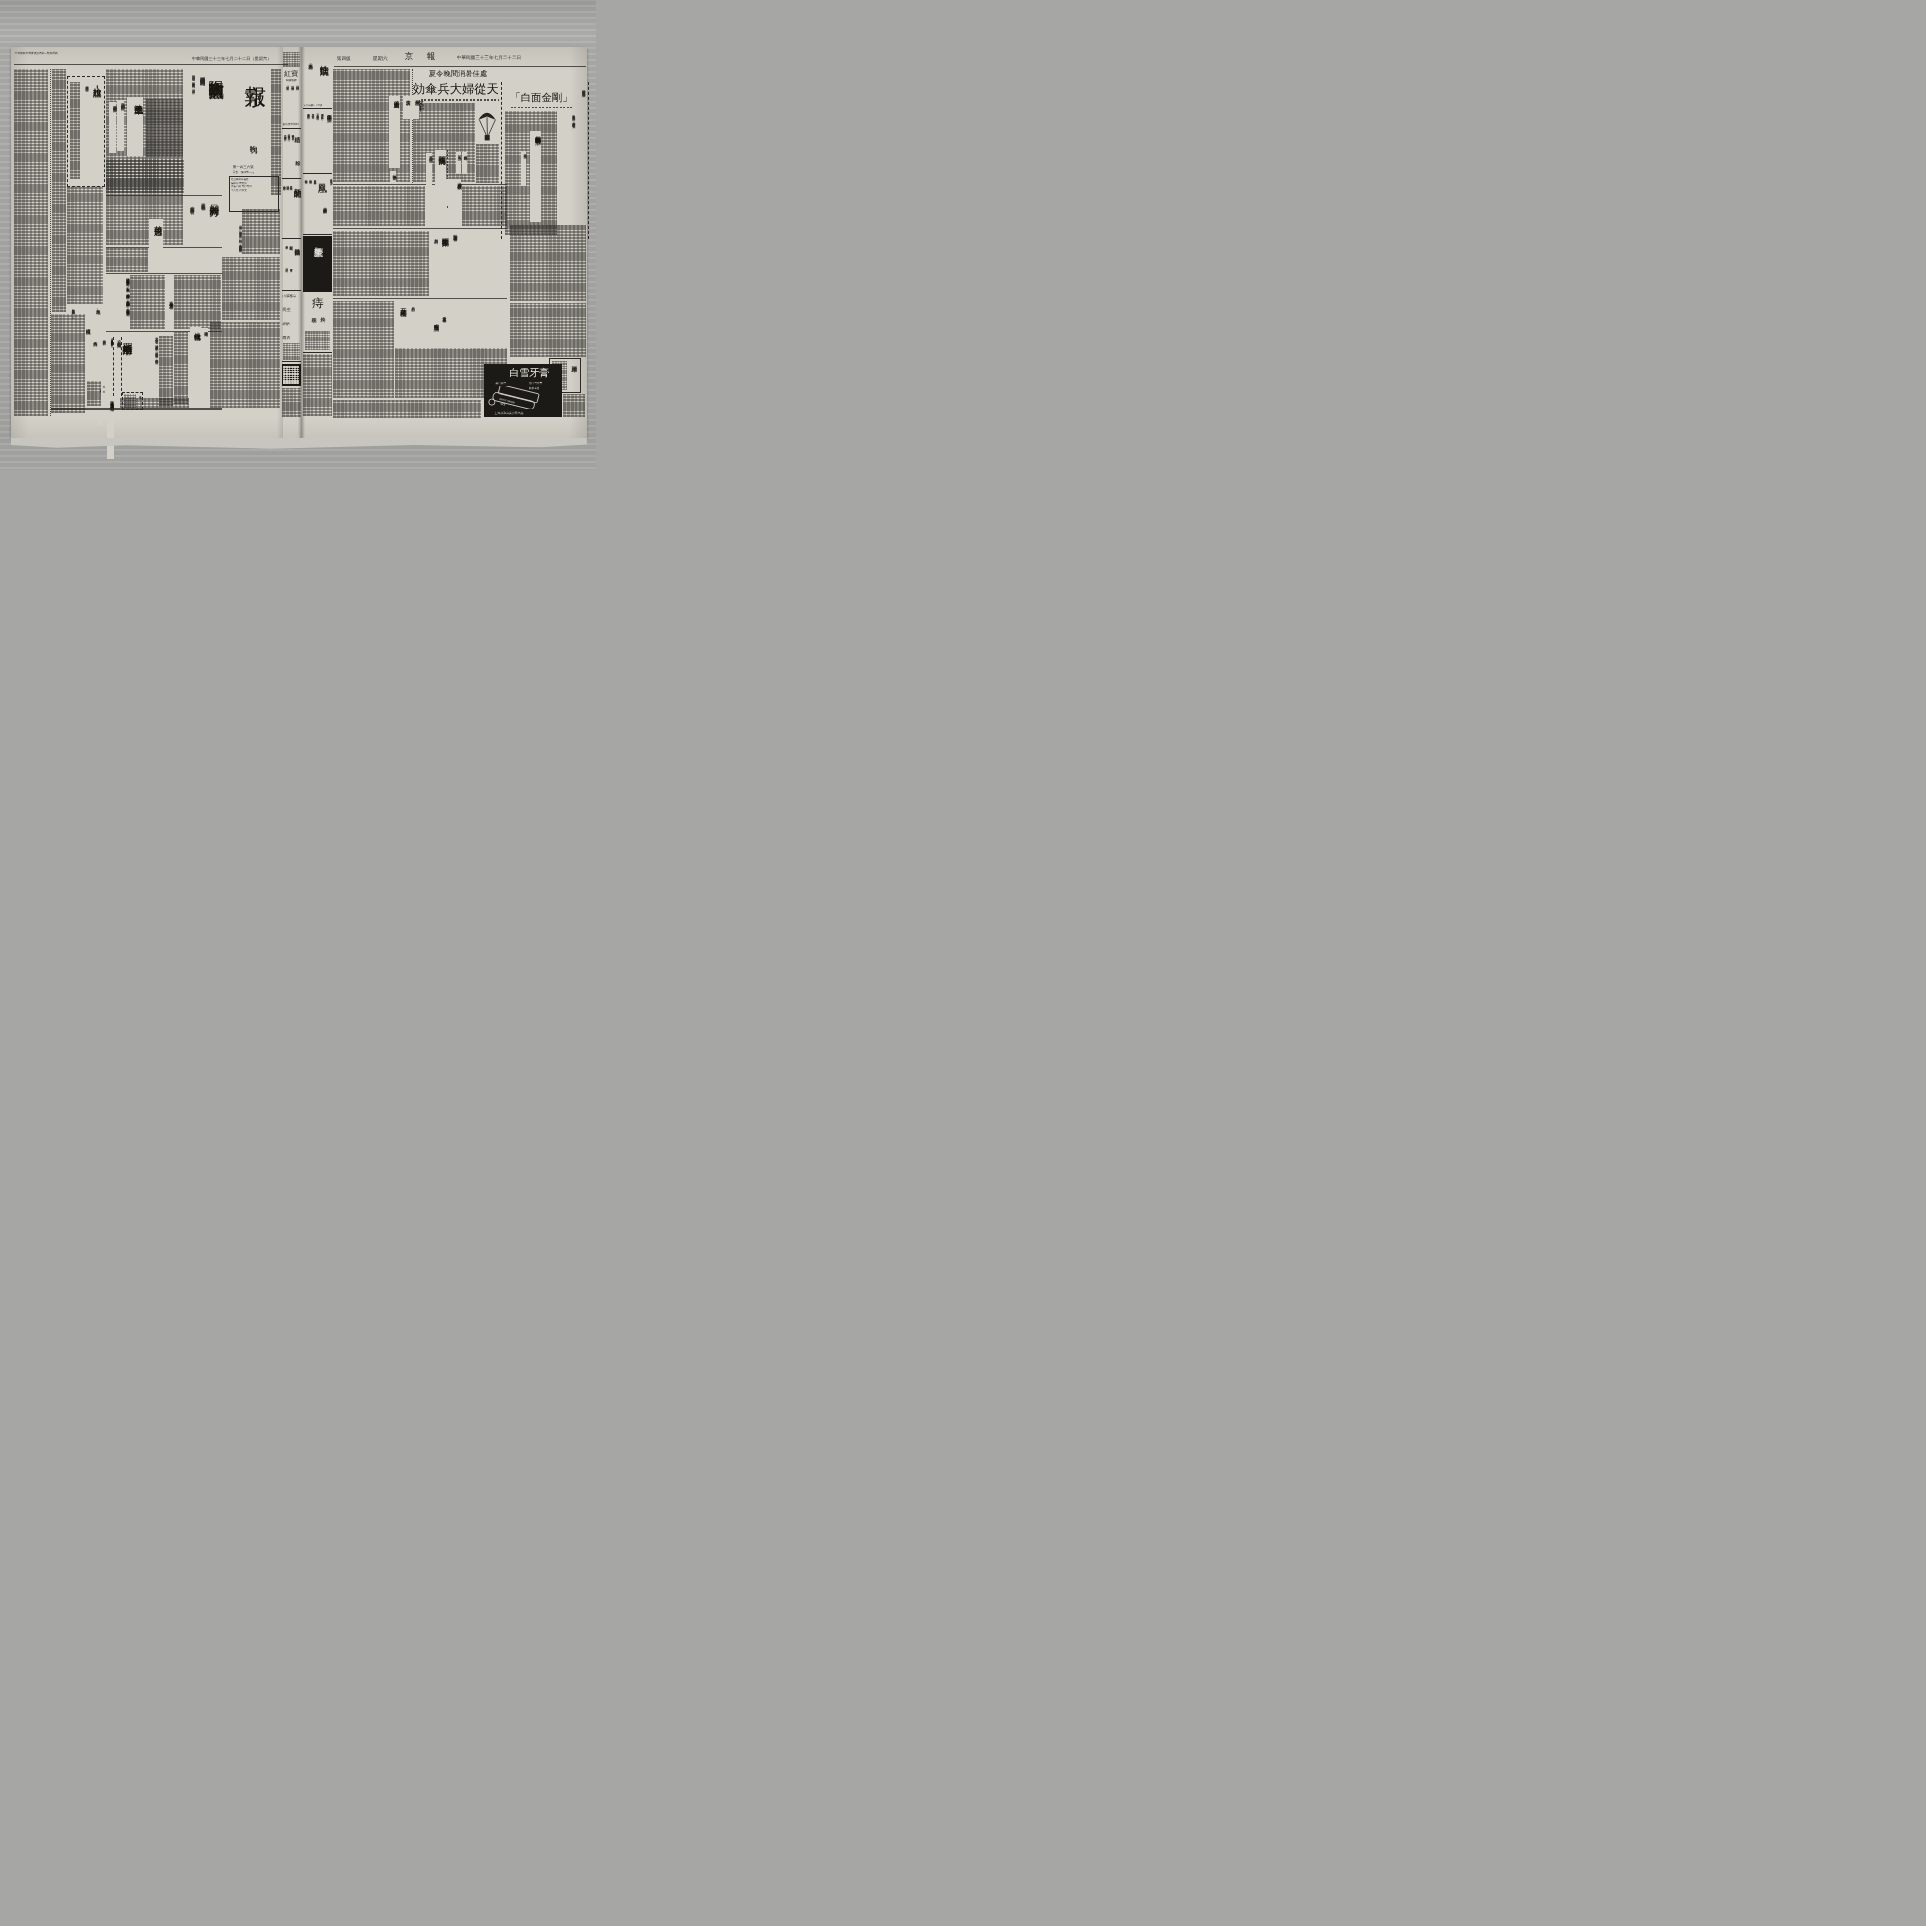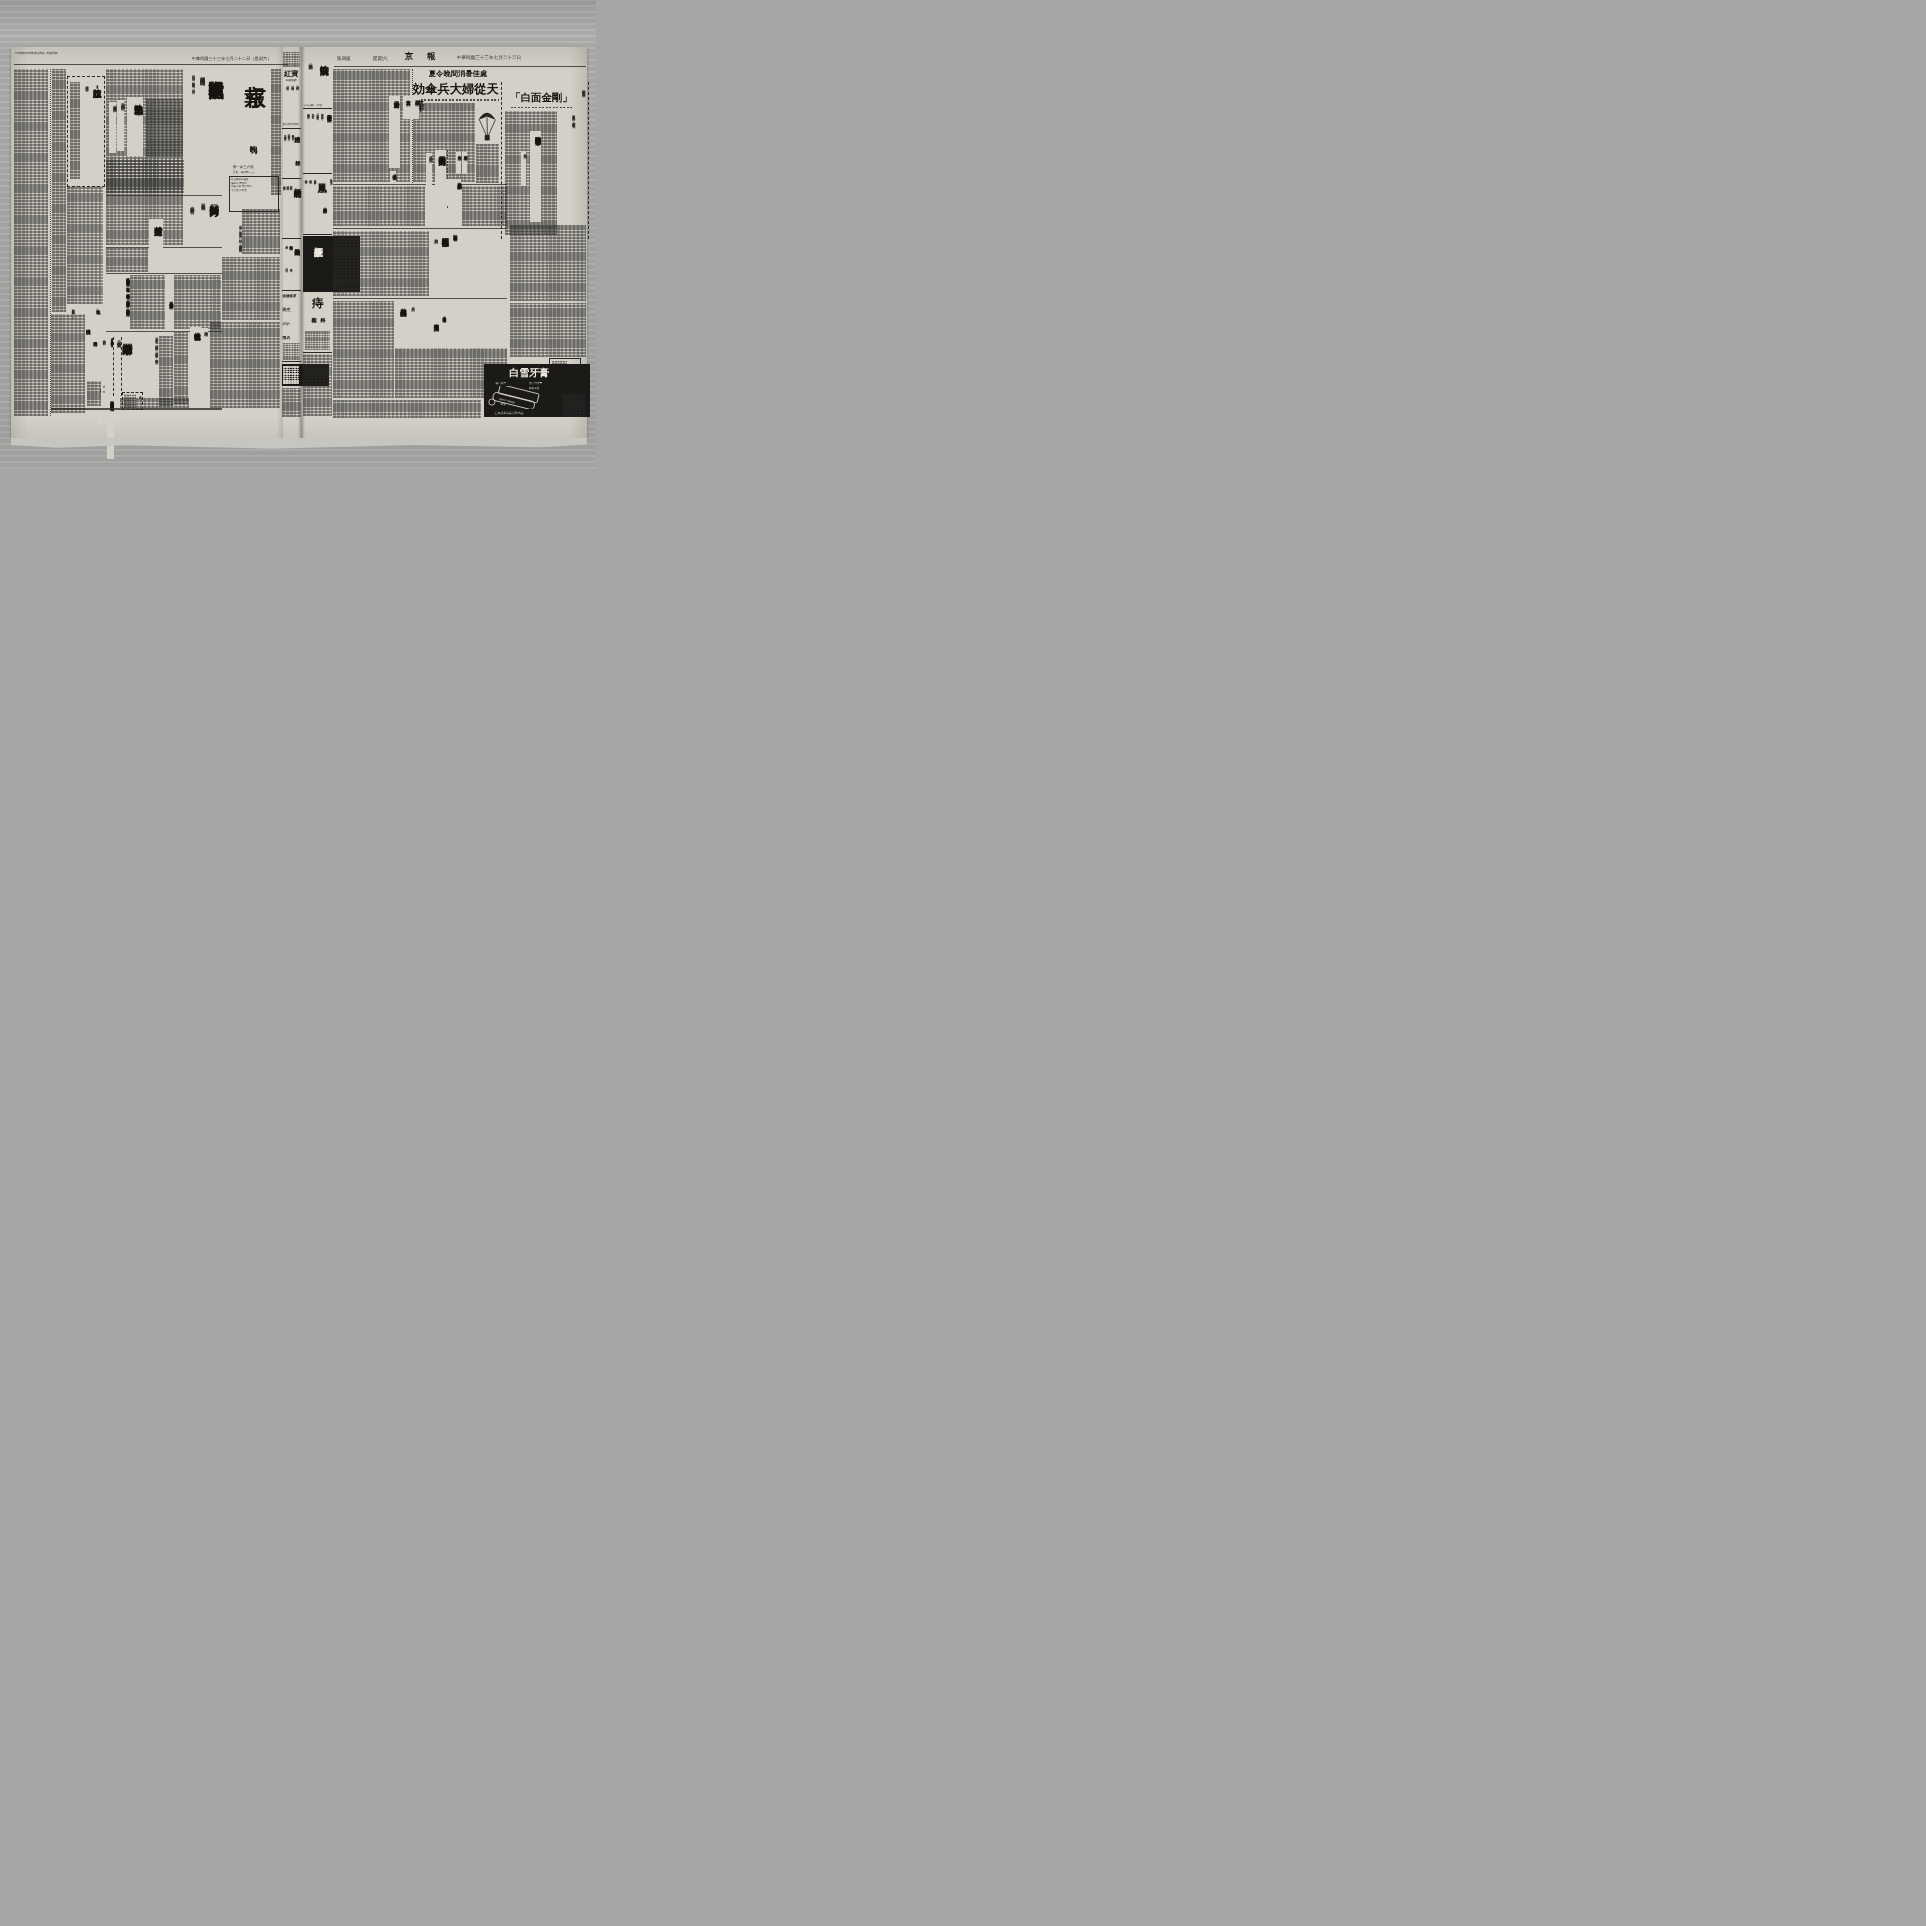--- a/index.html
+++ b/index.html
@@ -14,35 +14,35 @@
   .paper{position:absolute;left:10.8px;top:47px;width:576px;height:391px;
     background:#d3d0c8;
     background-image:
       linear-gradient(180deg,rgba(110,106,96,.14),rgba(0,0,0,0) 6%),
       linear-gradient(0deg,rgba(110,106,96,.12),rgba(0,0,0,0) 5%),
       linear-gradient(90deg,rgba(95,92,84,.16) 0,rgba(0,0,0,0) 3%,rgba(0,0,0,0) 97%,rgba(95,92,84,.18) 100%);
     box-shadow:0 0.8px 2.3px rgba(40,40,38,.45);}
   .torn{position:absolute;left:10.8px;top:438px;width:576px;height:11.6px;background:#c7c5bf;
     clip-path:polygon(0 0,100% 0,100% 55%,92% 80%,70% 60%,45% 92%,20% 62%,8% 85%,0 60%);}
   .v{writing-mode:vertical-rl;text-orientation:upright;line-height:1.04;letter-spacing:0.4px;}
-  .b{font-weight:bold;color:#16150f;}
+  .b{font-weight:normal;color:#16150f;}
   .pbg{background:#d3d0c8;}
   .tx{background-image:
       repeating-linear-gradient(0deg,rgba(42,41,38,.42) 0 2.3px,rgba(0,0,0,0) 2.3px 3.1px),
       repeating-linear-gradient(90deg,rgba(0,0,0,0) 0 0.4px,rgba(42,41,38,.30) 0.4px 2.7px,rgba(0,0,0,0) 2.7px 3.9px);}
   .txs{background-image:
       repeating-linear-gradient(0deg,rgba(42,41,38,.40) 0 1.5px,rgba(0,0,0,0) 1.5px 2.3px),
       repeating-linear-gradient(90deg,rgba(0,0,0,0) 0 0.4px,rgba(42,41,38,.28) 0.4px 1.9px,rgba(0,0,0,0) 1.9px 2.7px);}
   .txw{background-image:
       repeating-linear-gradient(0deg,rgba(232,230,221,.75) 0 1.5px,rgba(0,0,0,0) 1.5px 2.3px),
       repeating-linear-gradient(90deg,rgba(0,0,0,0) 0 0.4px,rgba(232,230,221,.55) 0.4px 1.9px,rgba(0,0,0,0) 1.9px 2.7px);}
   .rule{background:#2b2a27;opacity:.78;}
   .dashrule{background:repeating-linear-gradient(90deg,#2b2a27 0 1.9px,rgba(0,0,0,0) 1.9px 3.5px);opacity:.8;}
   .vdot{border-left:0.8px dotted #4a4842;}
-  .blackad{background:#1b1a16;color:#e9e7de;padding-left:28px;}
+  .blackad{background:#1b1a16;color:#e9e7de;}
   .boxed{border:0.6px solid #2b2a27;}
   .zig{border-left:1.2px dashed #2b2a27;border-right:1.2px dashed #2b2a27;}
   .dashv{background:repeating-linear-gradient(0deg,#2b2a27 0 1.9px,rgba(0,0,0,0) 1.9px 3.5px);opacity:.8;}
   .foldshadow{background:linear-gradient(90deg,rgba(0,0,0,0),rgba(58,55,49,.38) 50%,rgba(0,0,0,0));}
   .edgeshadow{background:linear-gradient(90deg,rgba(0,0,0,0),rgba(58,55,49,.16));}
 </style>
 </head>
 <body>
 
 <div class="scan">

